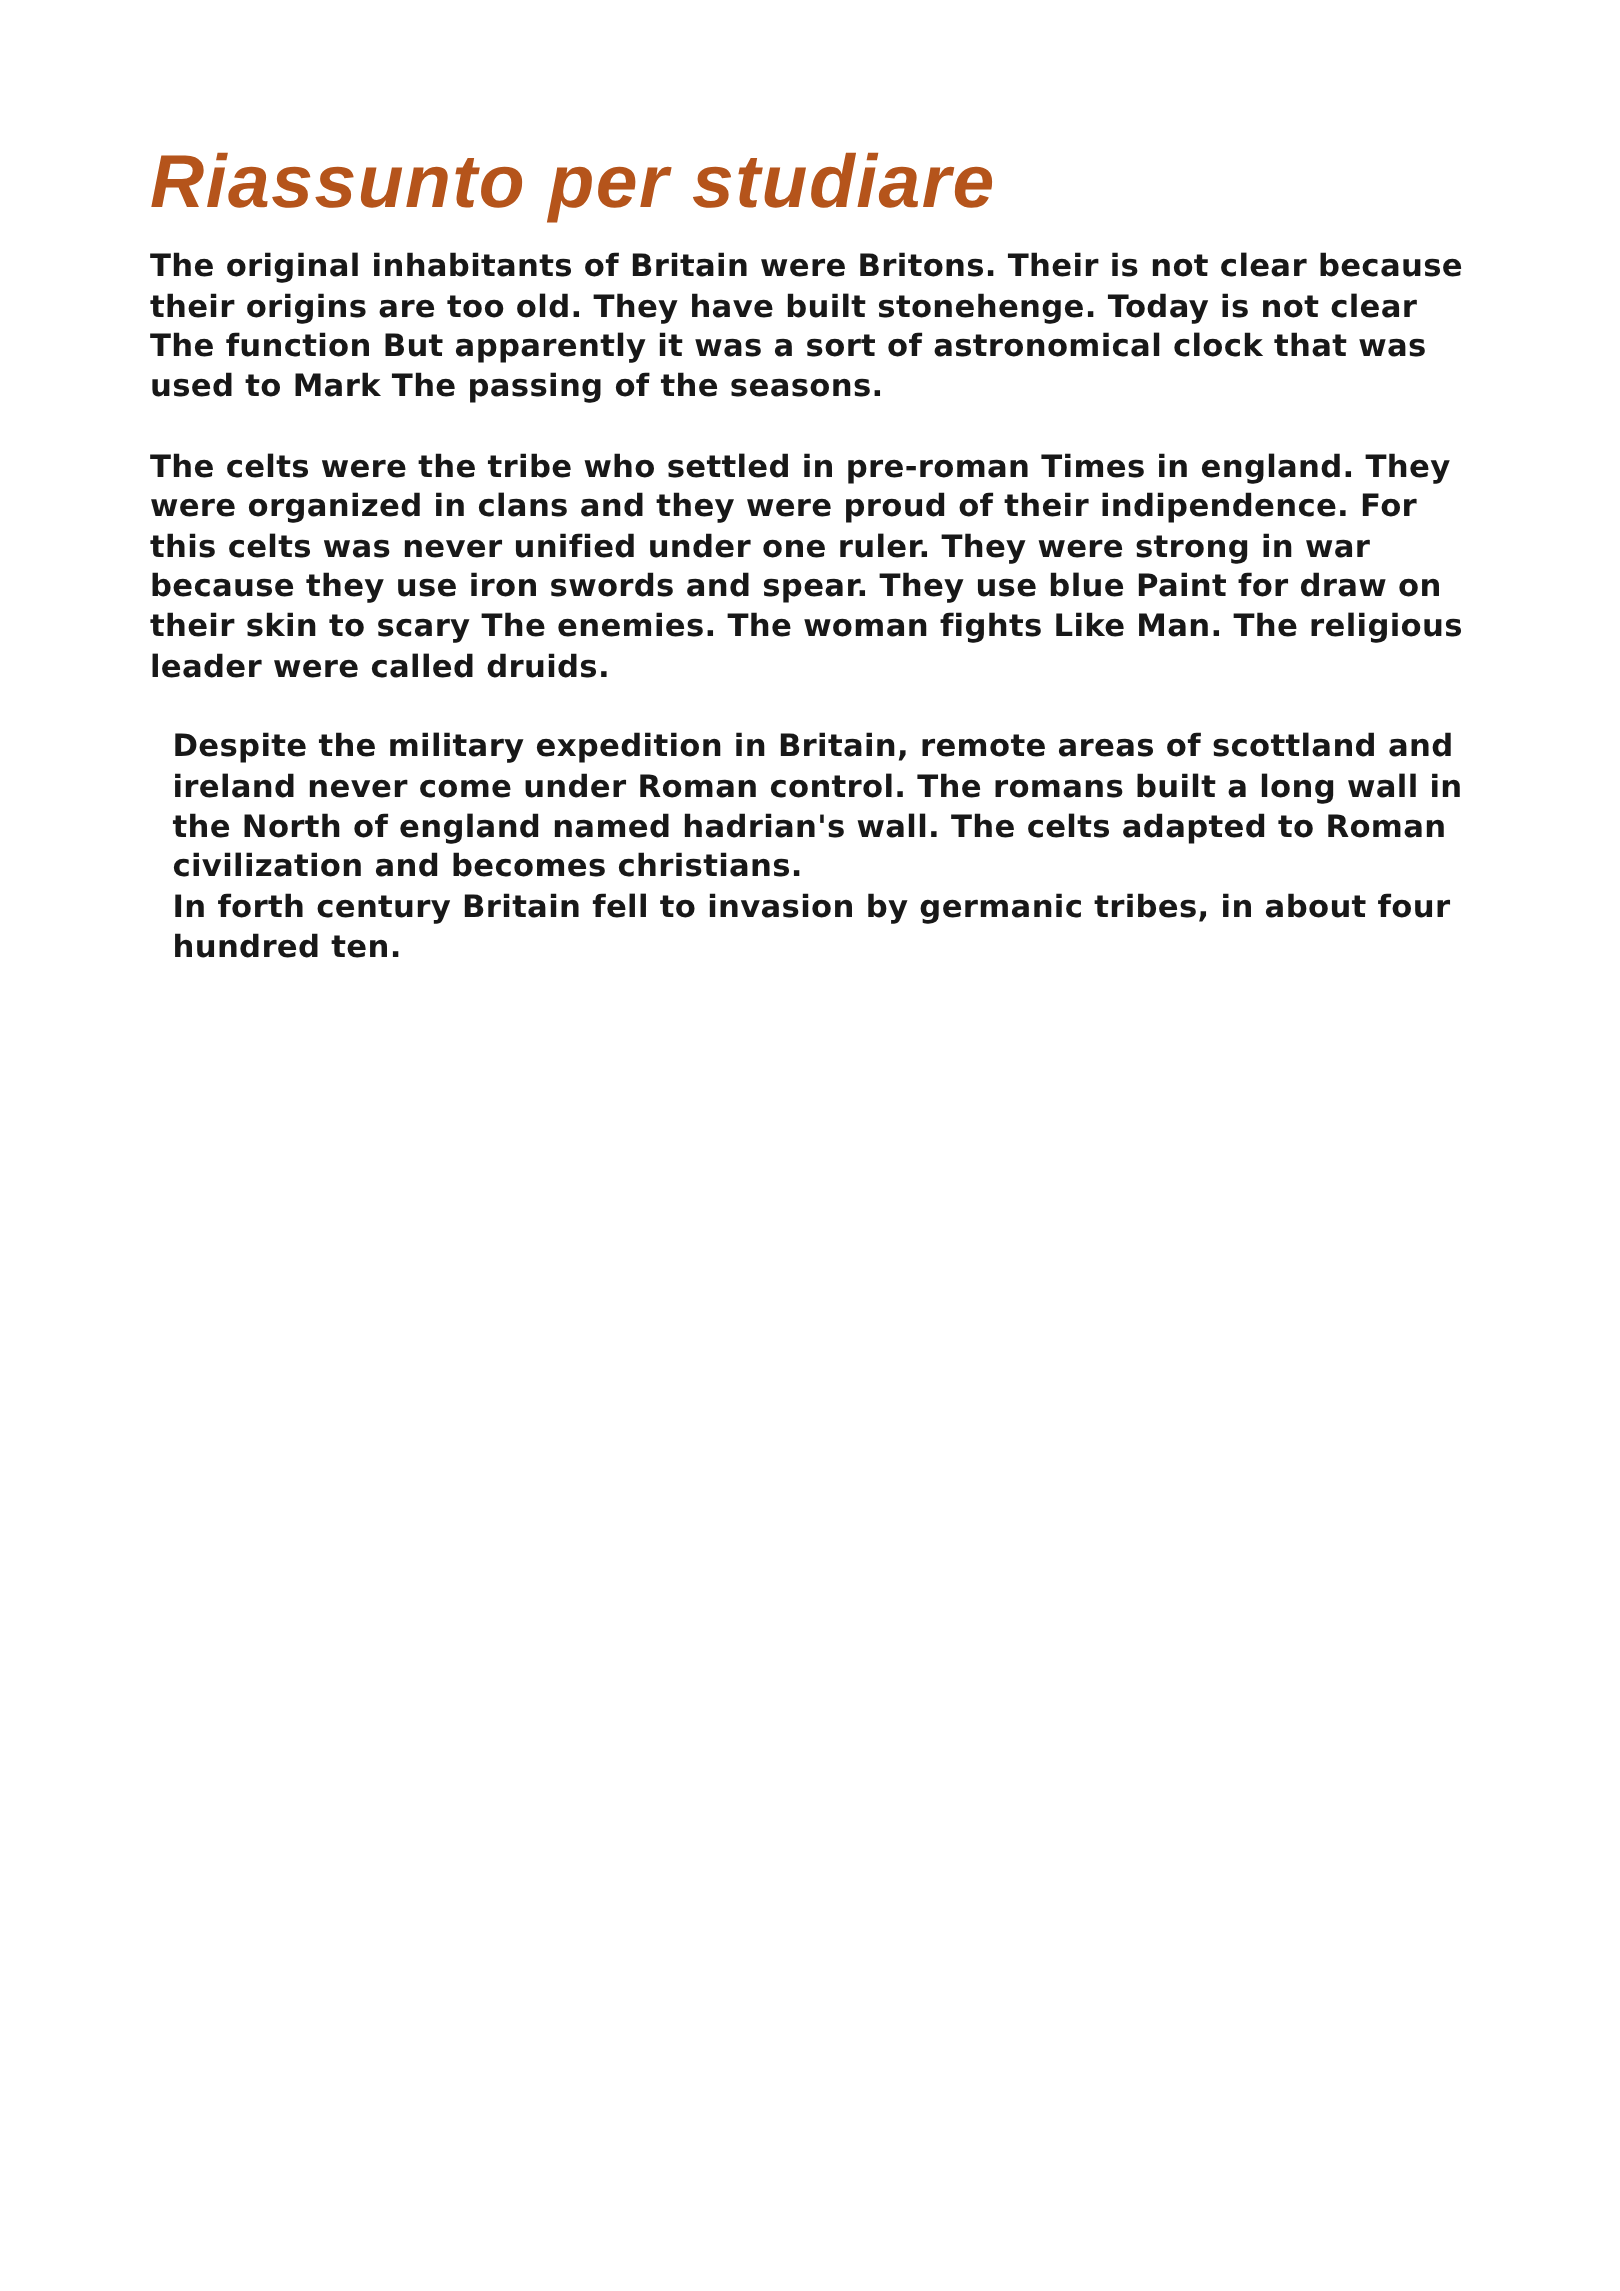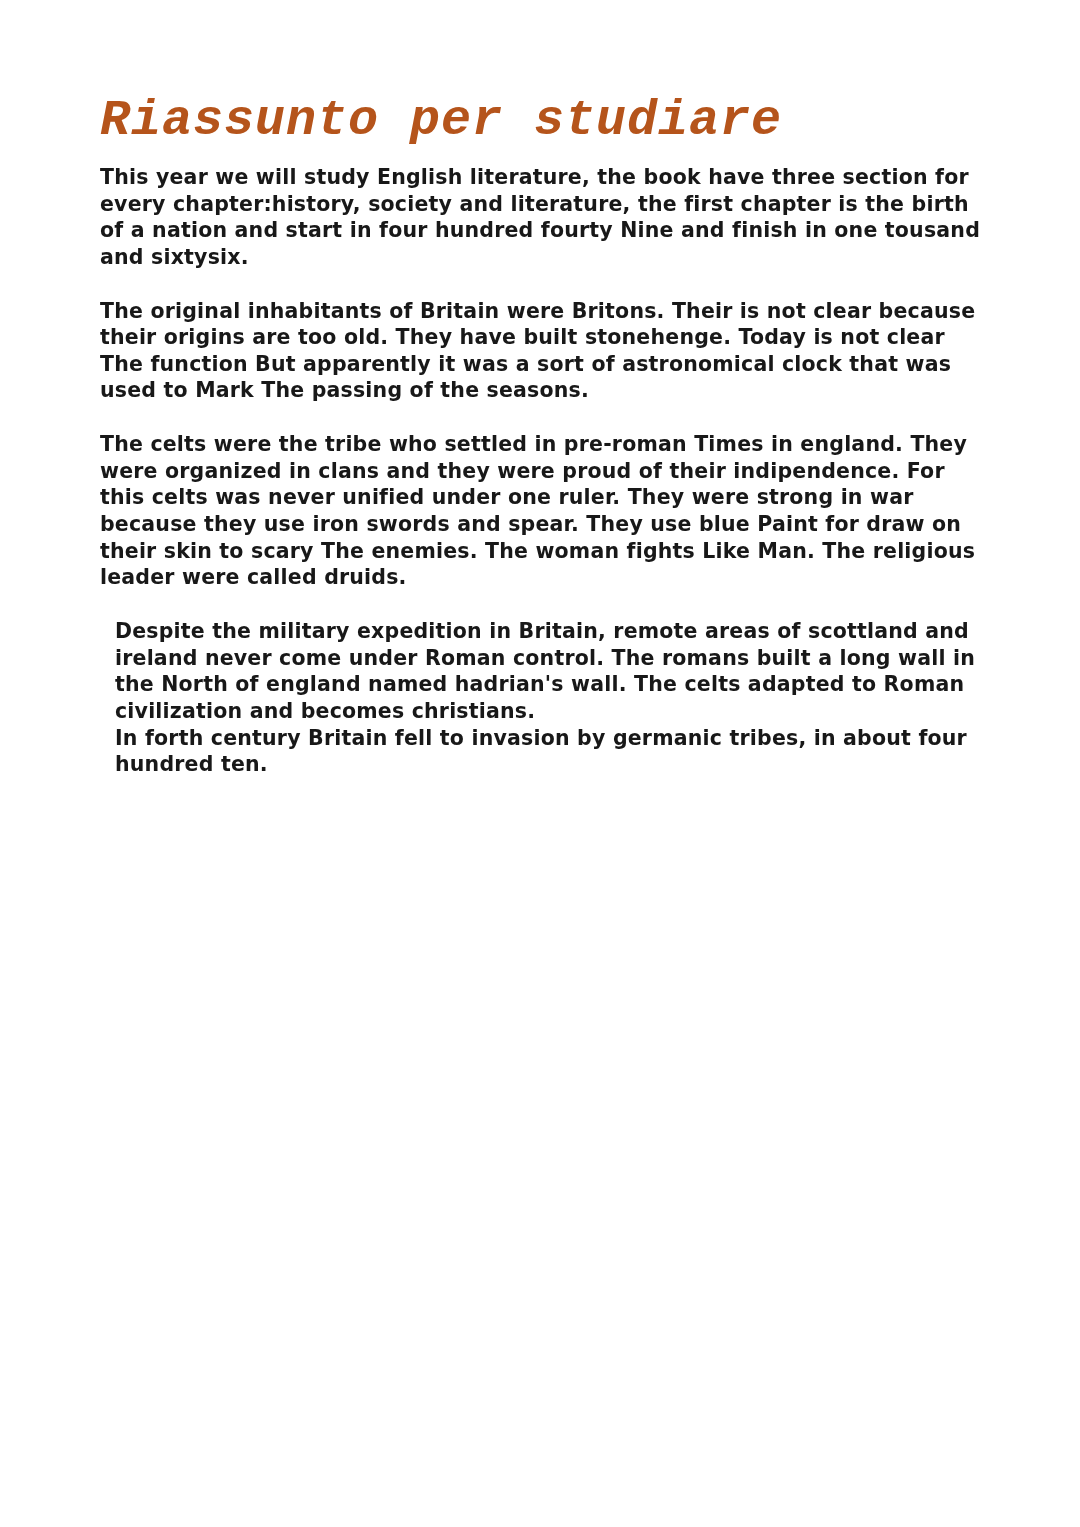--- a/index.html
+++ b/index.html
@@ -12,21 +12,21 @@
     width: 1080px;
     height: 1527px;
     background: #ffffff;
     box-sizing: border-box;
     padding: 96px 100px 0 100px;
     overflow: hidden;
     font-family: "DejaVu Sans", sans-serif;
   }
   .page-title {
     margin: 0 0 18px 0;
-    font-family: Liberation Mono, monospace;
+    font-family: Liberation Sans, sans-serif;
     font-style: italic;
     font-weight: bold;
     font-size: 50px;
     line-height: 1.0;
     letter-spacing: 1px;
     color: #b5541b;
   }
   .para {
     margin: 0 0 27px 0;
     max-width: 885px;
@@ -41,21 +41,20 @@
     margin-bottom: 0;
     margin-left: 15px;
   }
 </style>
 </head>
 <body>
 
 <div class="page">
   <h1 class="page-title">Riassunto per studiare</h1>
 
-  <p class="para">This year we will study English literature, the book have three section for every chapter:history, society and literature, the first chapter is the birth of a nation and start in four hundred fourty Nine and finish in one tousand and sixtysix.</p>
 
   <p class="para">The original inhabitants of Britain were Britons. Their is not clear because their origins are too old. They have built stonehenge. Today is not clear The function But apparently it was a sort of astronomical clock that was used to Mark The passing of the seasons.</p>
 
   <p class="para">The celts were the tribe who settled in pre-roman Times in england. They were organized in clans and they were proud of their indipendence. For this celts was never unified under one ruler. They were strong in war because they use iron swords and spear. They use blue Paint for draw on their skin to scary The enemies. The woman fights Like Man. The religious leader were called druids.</p>
 
   <p class="para">Despite the military expedition in Britain, remote areas of scottland and ireland never come under Roman control. The romans built a long wall in the North of england named hadrian's wall. The celts adapted to Roman civilization and becomes christians.
 In forth century Britain fell to invasion by germanic tribes, in about four hundred ten.</p>
 </div>
 
 </body></html>

